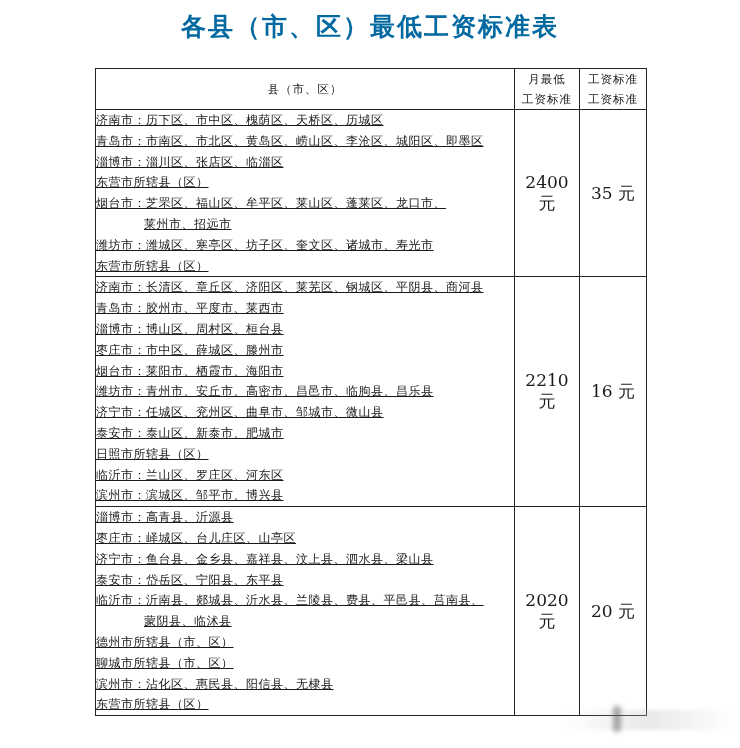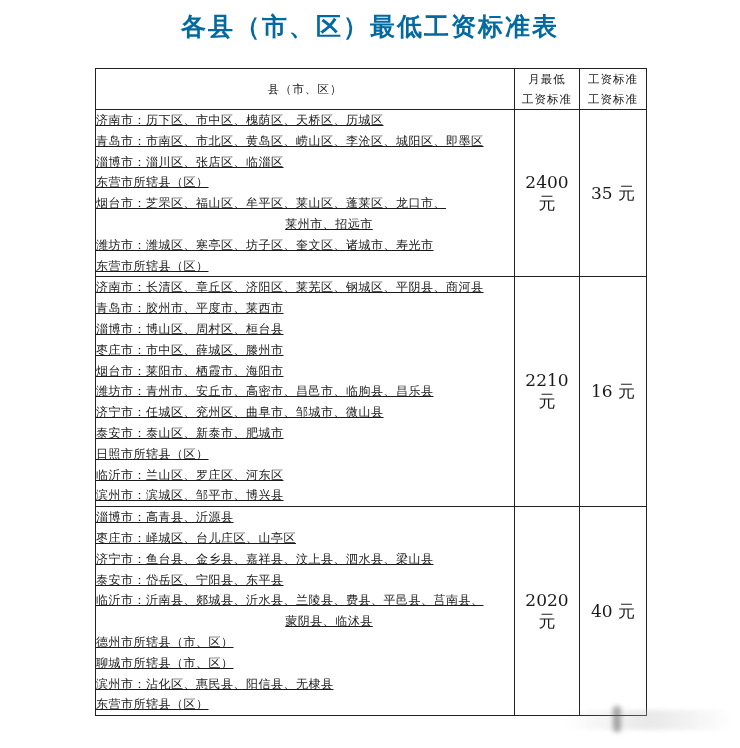--- a/index.html
+++ b/index.html
@@ -8,21 +8,21 @@
   .title { position:absolute; top:10px; left:0; width:740px; text-align:center;
            font-size:25px; font-weight:bold; letter-spacing:2px; color:#0369a1; }
   table.wage { position:absolute; left:95px; top:68px; width:551px;
                border-collapse:collapse; table-layout:fixed; }
   table.wage td, table.wage th { border:1.5px solid #222; padding:0; }
   table.wage th { font-weight:normal; font-size:11.5px; line-height:20px; height:38px;
                   font-family:"DejaVu Sans","Liberation Sans",sans-serif; letter-spacing:1px; }
   col.c1 { width:419px; } col.c2 { width:65px; } col.c3 { width:67px; }
   td.regions { vertical-align:top; padding:8px 0 6px 8px;text-decoration:underline; }
   .line { font-size:12px; line-height:20.8px; white-space:nowrap; letter-spacing:0.5px; }
-  .line.cont { padding-left:48px;text-align:center; }
+  .line.cont { padding-left:48px; }
   td.val { text-align:center; vertical-align:middle; font-size:17px; }
   .watermark { position:absolute; left:565px; top:710px; width:170px; height:20px;
                background:linear-gradient(90deg, rgba(200,200,200,0.0), rgba(190,190,190,0.35), rgba(200,200,200,0.0));
                filter:blur(2px); }
   .watermark .bar { position:absolute; left:48px; top:-4px; width:8px; height:26px;
                     background:rgba(90,90,90,0.5); border-radius:3px; filter:blur(1px); }
 </style>
 </head>
 <body>
 
@@ -86,20 +86,20 @@
           <div class="line">济宁市：鱼台县、金乡县、嘉祥县、汶上县、泗水县、梁山县</div>
           <div class="line">泰安市：岱岳区、宁阳县、东平县</div>
           <div class="line">临沂市：沂南县、郯城县、沂水县、兰陵县、费县、平邑县、莒南县、</div>
           <div class="line cont">蒙阴县、临沭县</div>
           <div class="line">德州市所辖县（市、区）</div>
           <div class="line">聊城市所辖县（市、区）</div>
           <div class="line">滨州市：沾化区、惠民县、阳信县、无棣县</div>
           <div class="line">东营市所辖县（区）</div>
         </td>
         <td class="val">2020 元</td>
-        <td class="val">40 元</td>
+        <td class="val">20 元</td>
       </tr>
     </tbody>
 </table>
 
 <div class="watermark">
     <div class="bar"></div>
   </div>
 
 </body></html>

